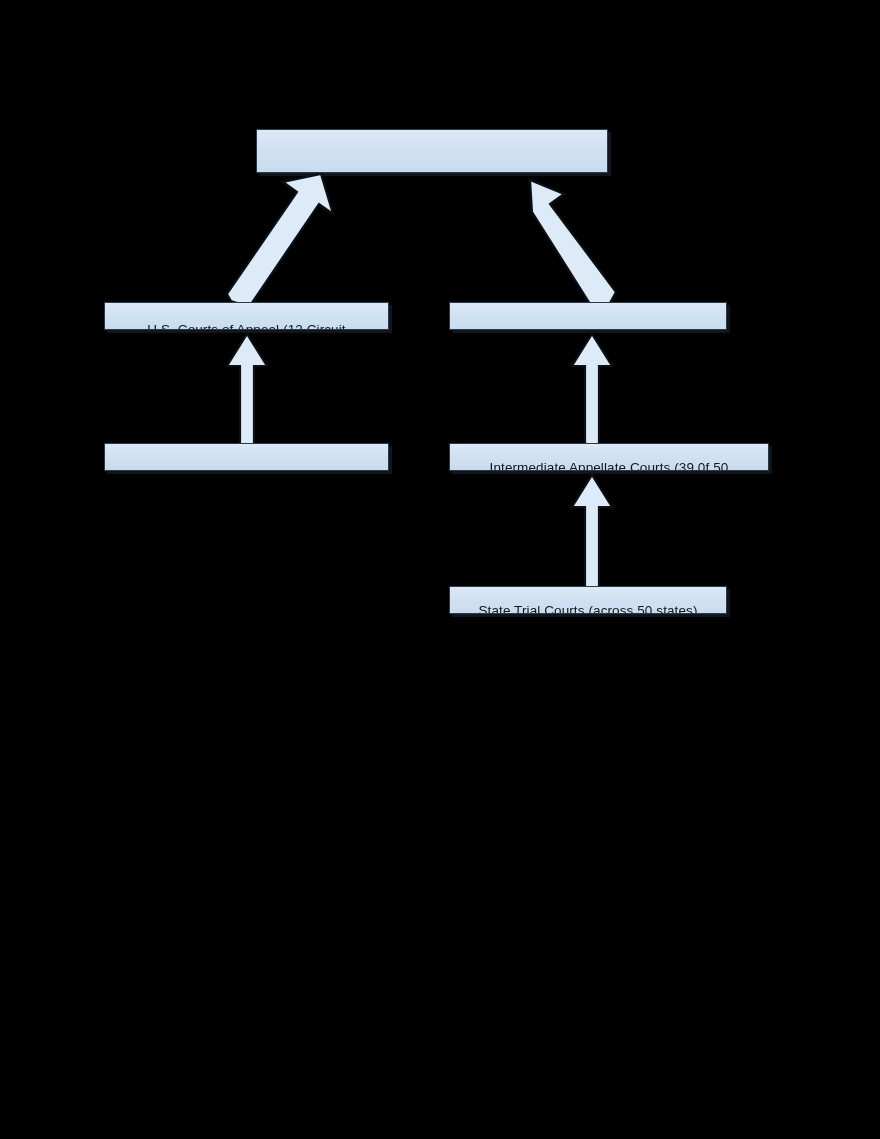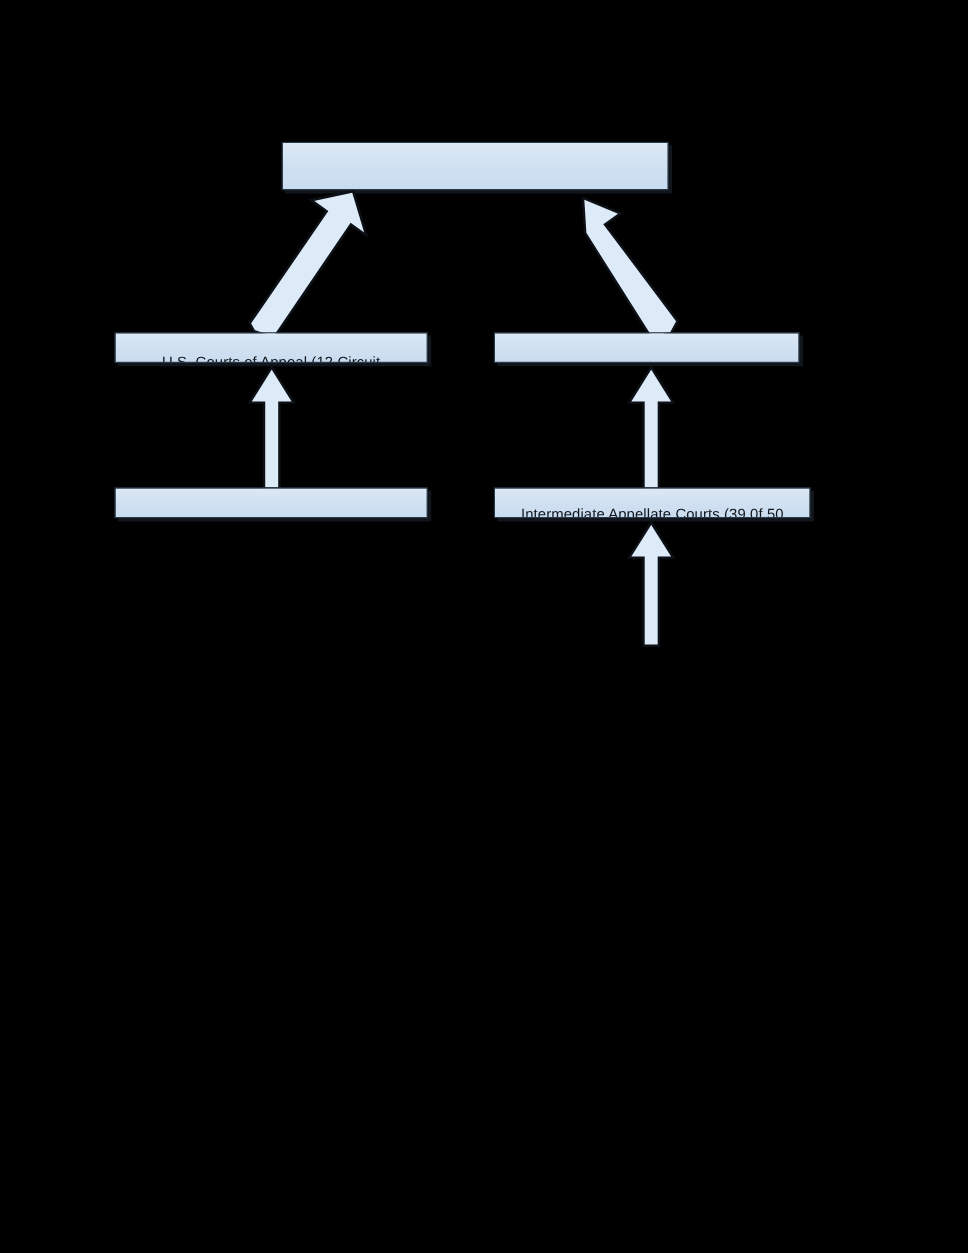--- a/index.html
+++ b/index.html
@@ -52,21 +52,21 @@
   }
   .clip-text-lo .node-label {
     bottom: -5px;
   }
 
   
   #box-supreme      { left: 256px; top: 129px;  width: 352px; height: 44px; }
   #box-us-appeals   { left: 104px; top: 302px;  width: 285px; height: 28px; }
   #box-state-high   { left: 449px; top: 302px;  width: 278px; height: 28px; }
   #box-us-district  { left: 104px; top: 443px;  width: 285px; height: 28px; }
-  #box-state-appeal { left: 449px; top: 443px;  width: 288px; height: 28px; }
+  #box-state-appeal { left: 449px; top: 443px;  width: 320px; height: 28px; }
   #box-state-trial  { left: 449px; top: 586px;  width: 278px; height: 28px; }
 
   
   .arrow {
     position: absolute;
     pointer-events: none;
   }
   .arrow svg { display: block; overflow: visible; }
 
   #arrow-left-diag   { left: 225px; top: 172px; }
@@ -123,14 +123,17 @@
   <div class="node-box clip-text-lo" id="box-state-appeal">
     <span class="node-label">Intermediate Appellate Courts (39 0f 50</span>
   </div>
 
   <div class="arrow" id="arrow-trial-vert">
     <svg width="44" height="114" viewBox="0 0 44 114">
       <polygon points="15,114 15,34 2,34 22,2 42,34 29,34 29,114" fill="#dcebf7" stroke="#0d1117" stroke-width="2.2" stroke-linejoin="miter"></polygon>
     </svg>
   </div>
 
+  <div class="node-box clip-text-lo" id="box-state-trial">
+    <span class="node-label">State Trial Courts (across 50 states)</span>
+  </div>
 
 </div>
 
 </body></html>

